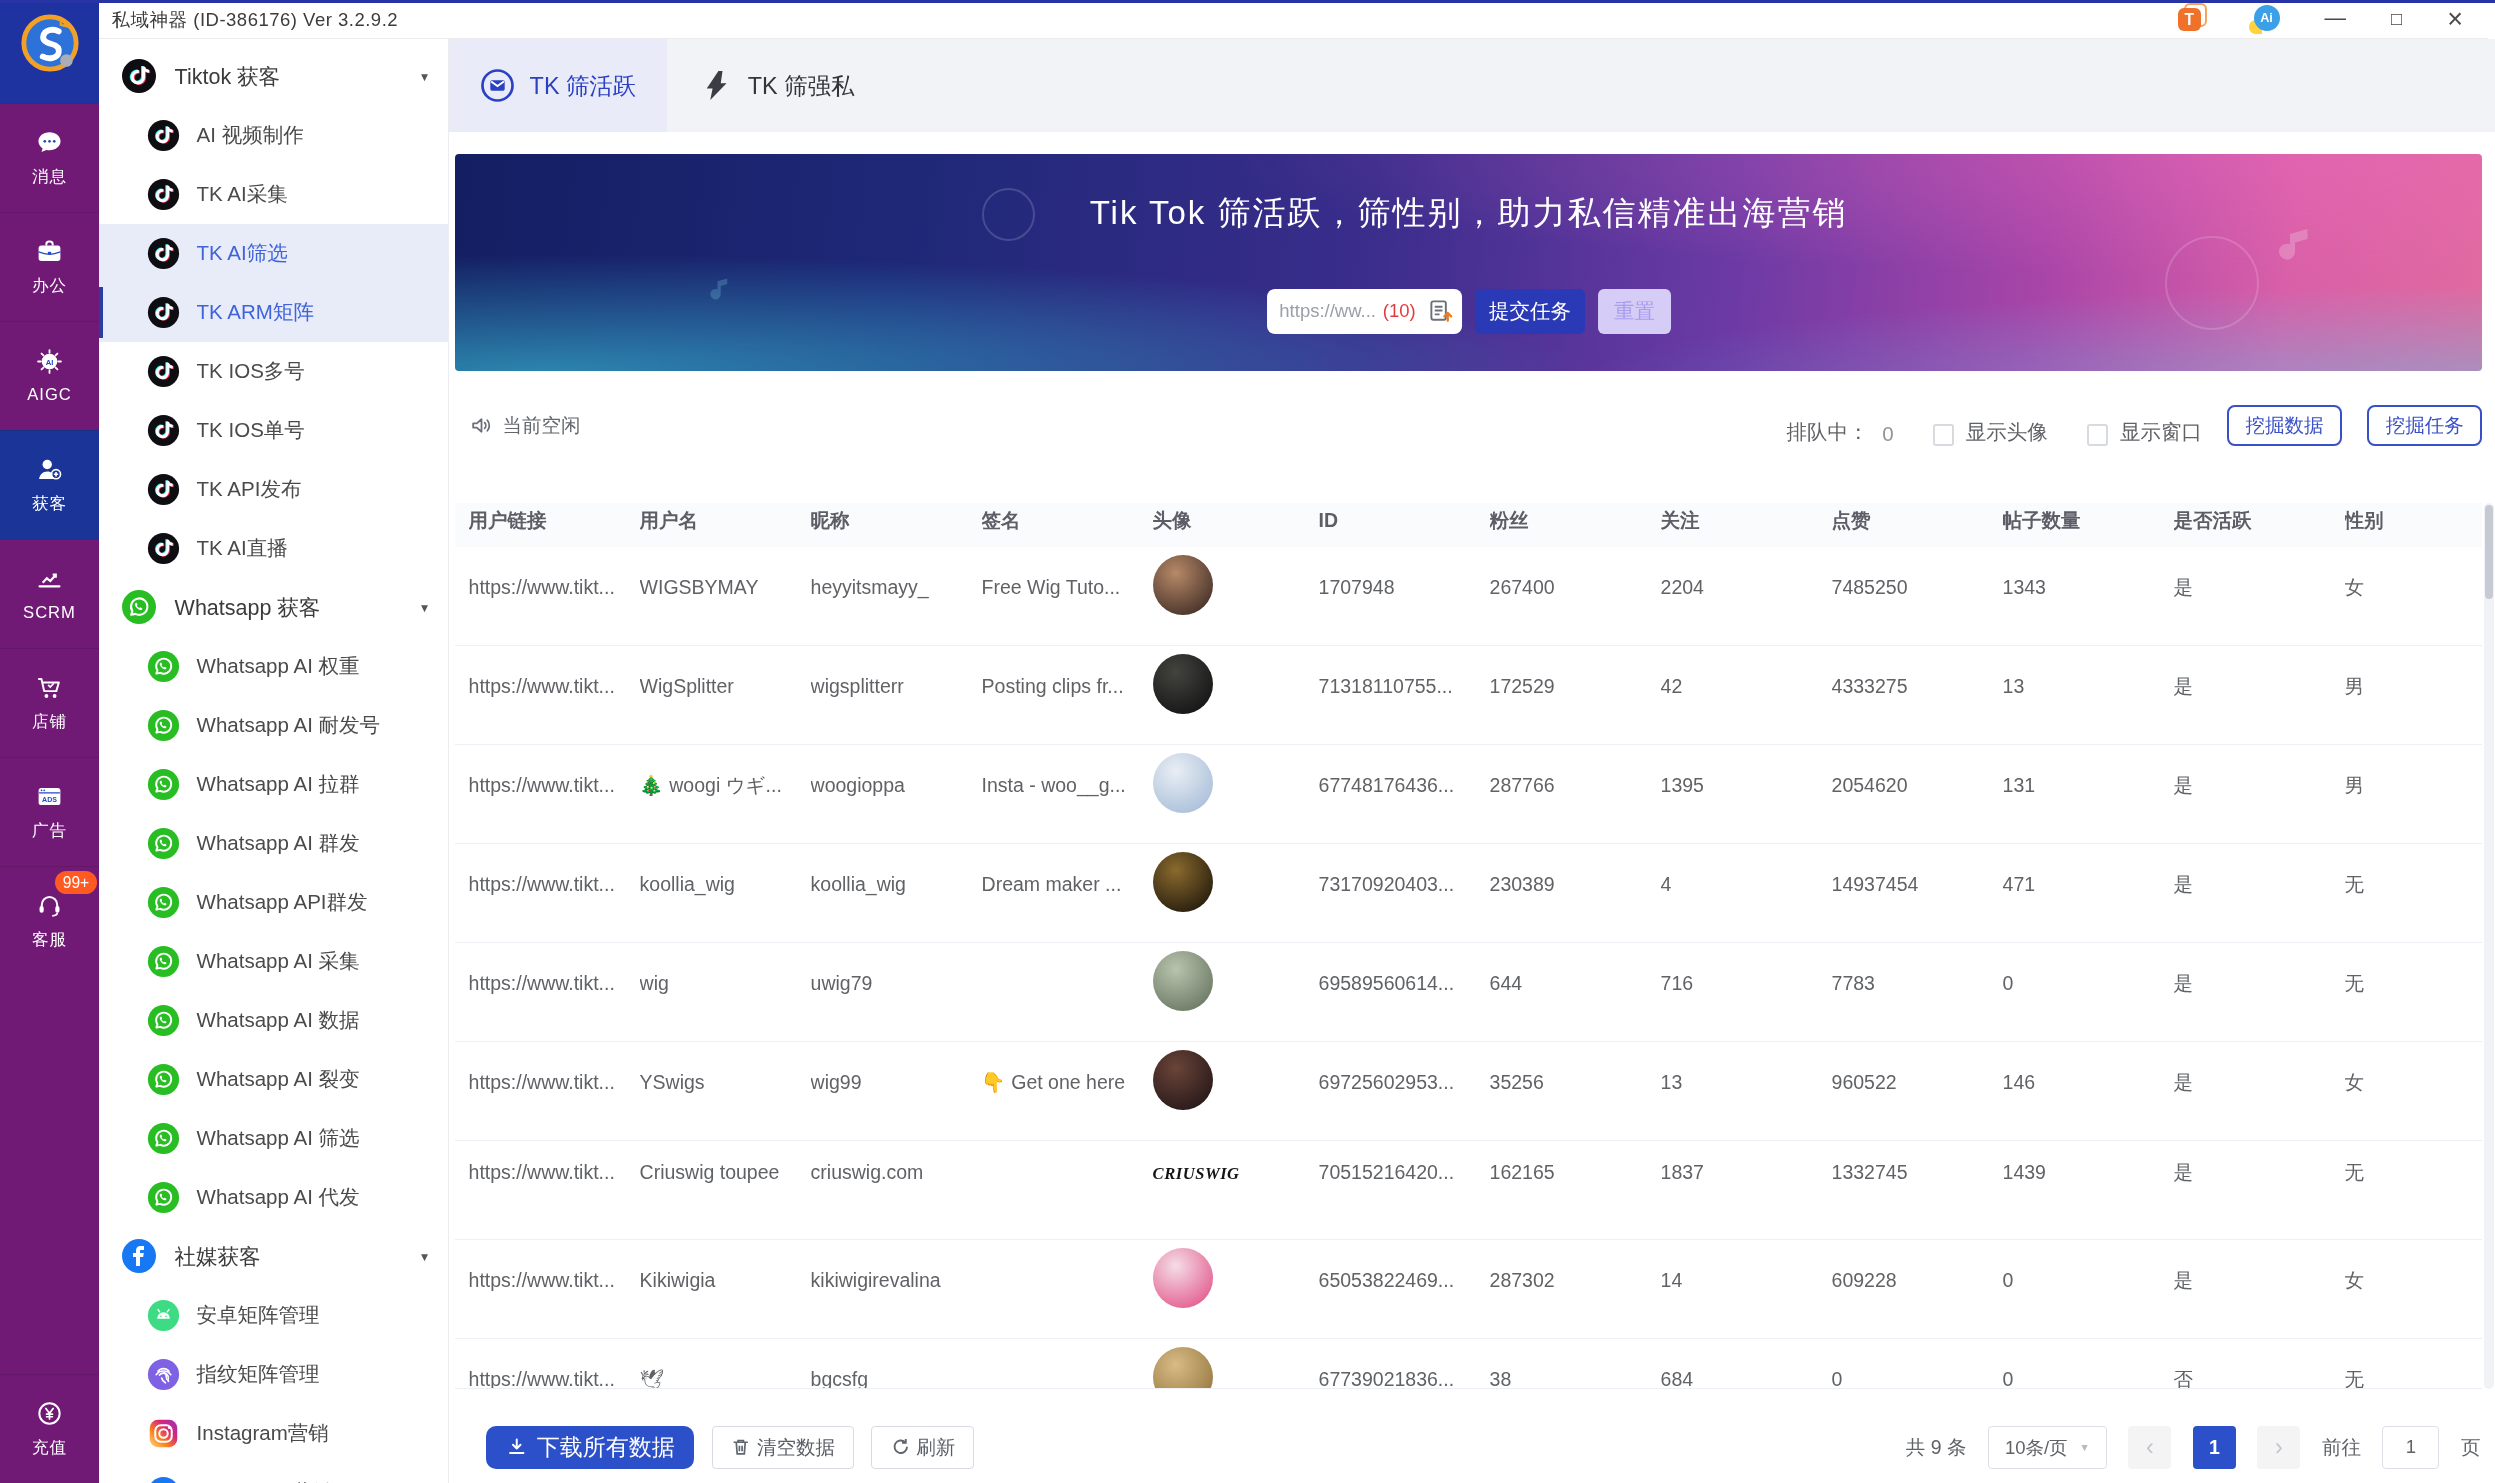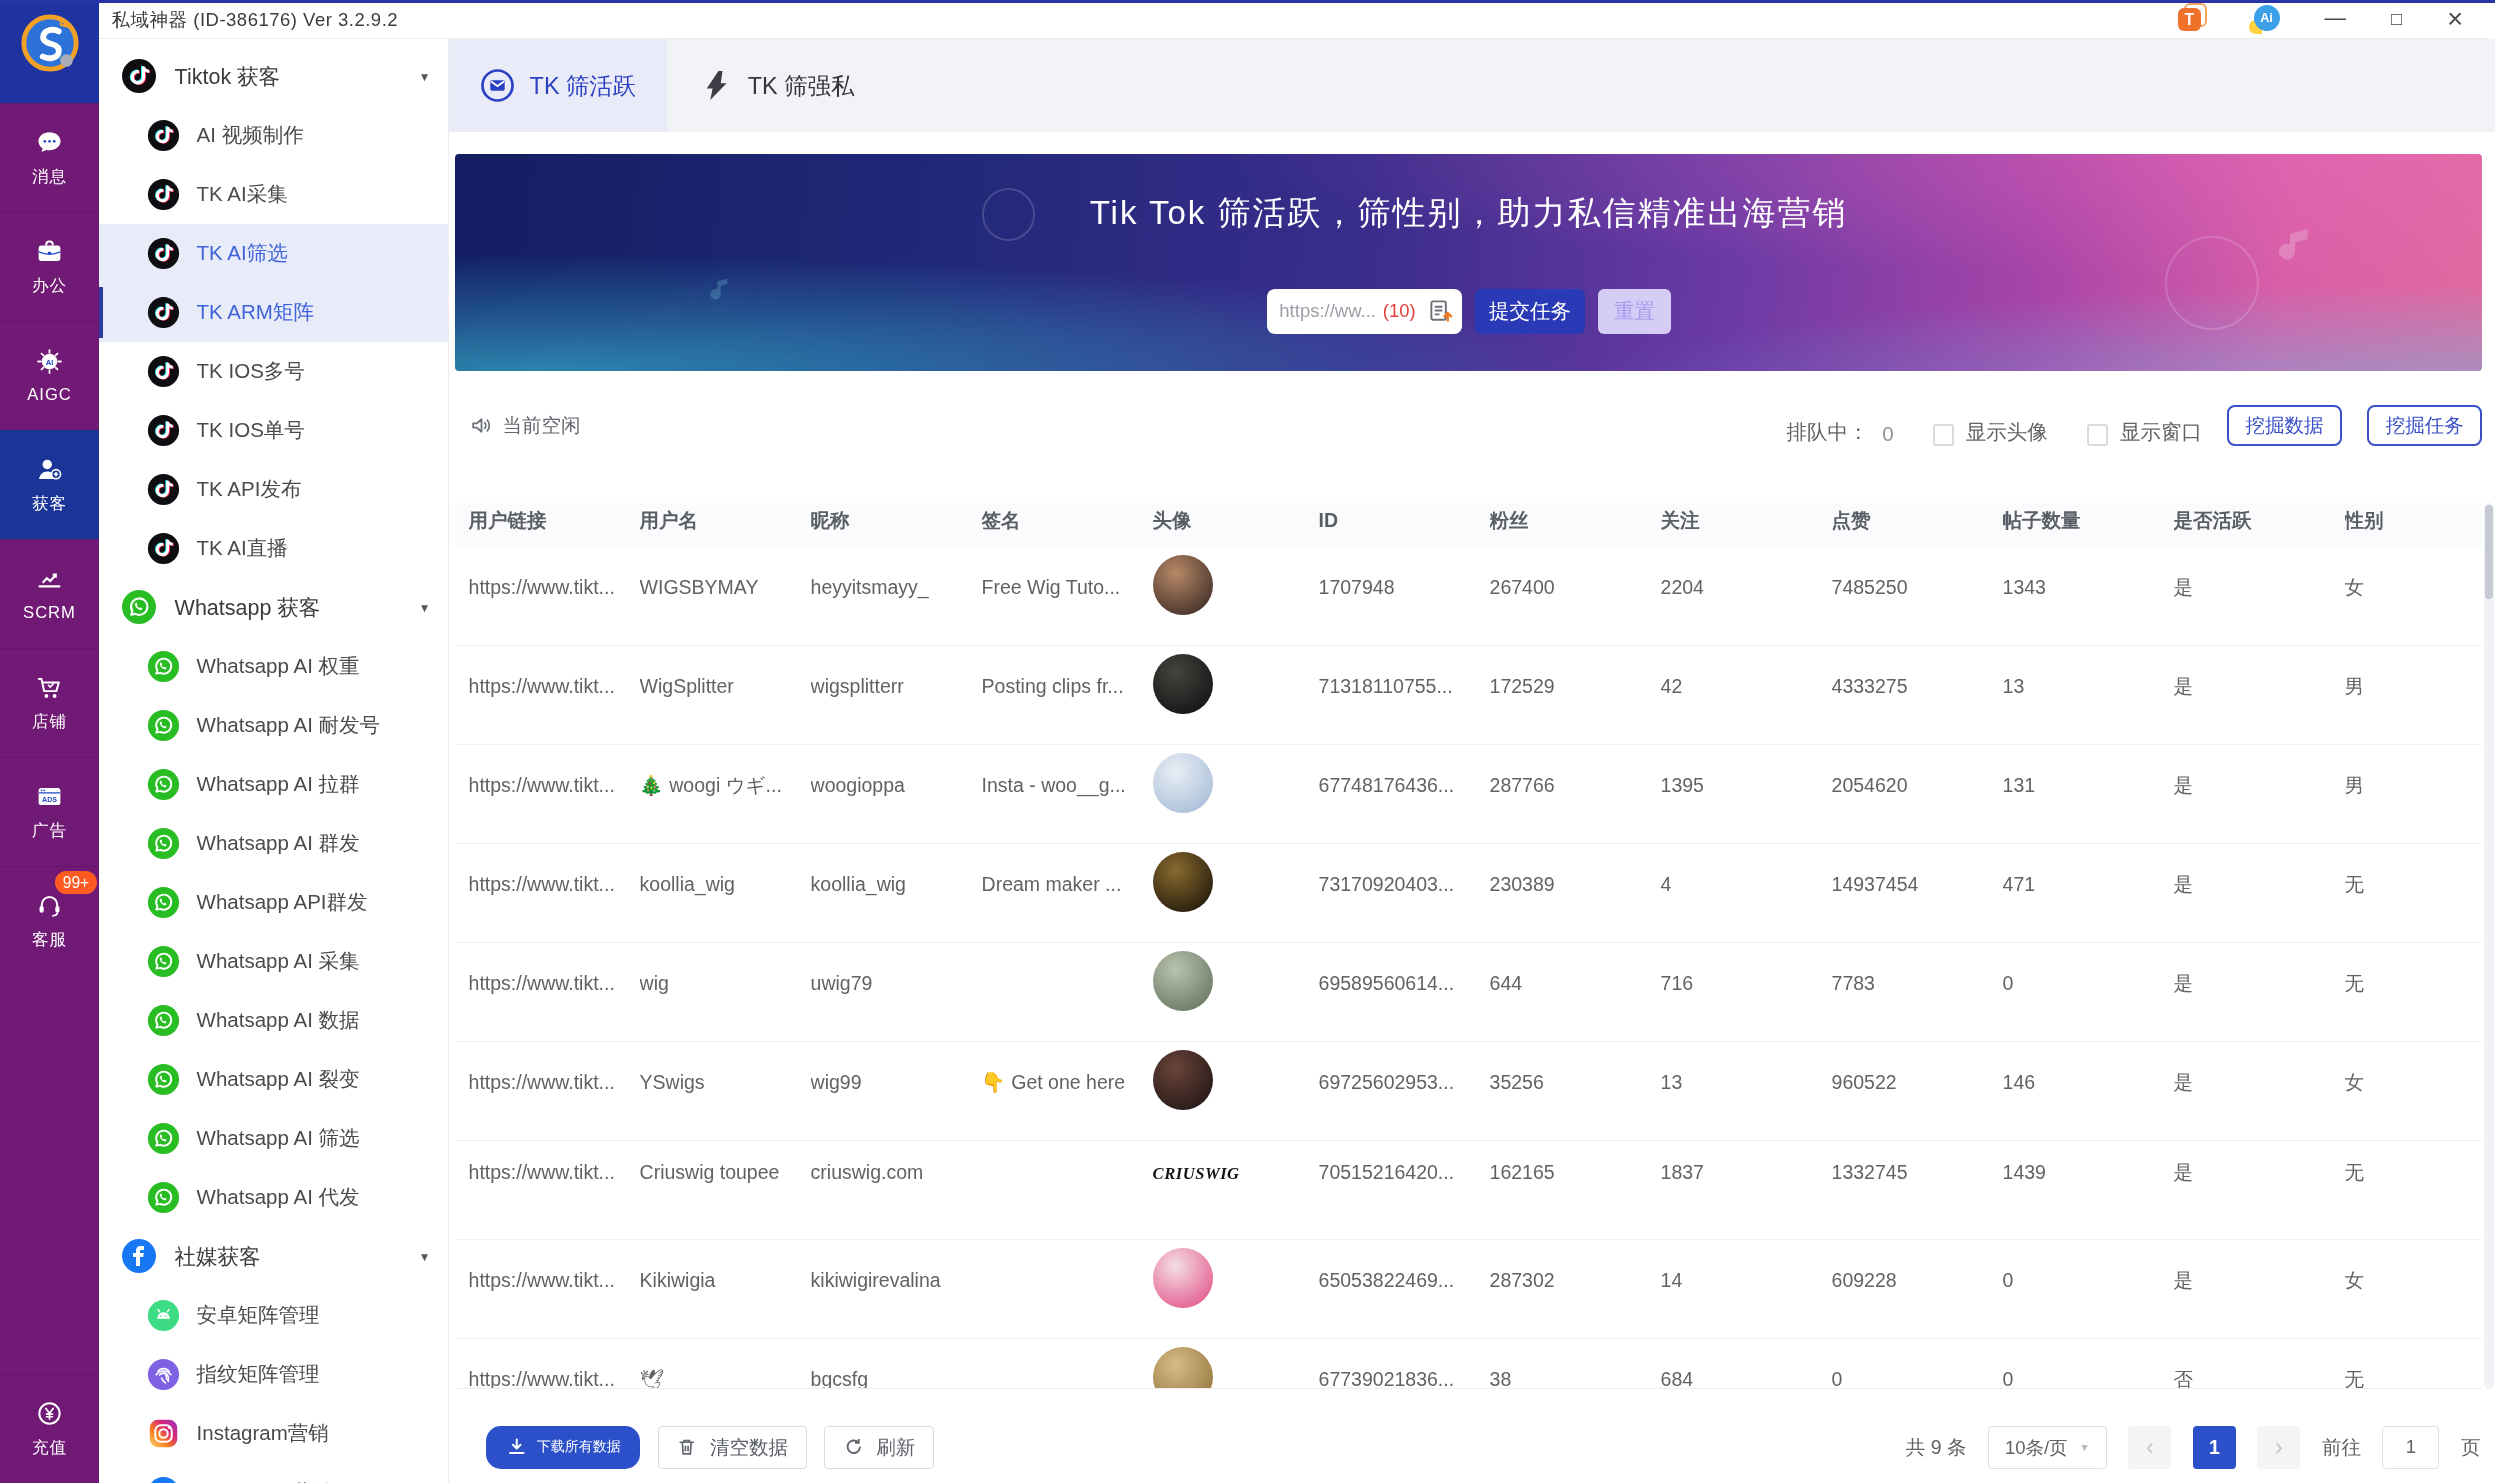--- a/index.html
+++ b/index.html
@@ -87,22 +87,22 @@
   .thead{height:44px;background:#fafbfc;font-size:19.5px;font-weight:bold;color:#5b5e66}
   .trow{height:99px;border-bottom:1px solid #eceff4;font-size:19.5px;color:#606266;background:#fff}
   .cell{white-space:nowrap;overflow:hidden;padding-right:13.7px}
   .av{width:60px;height:60px;border-radius:50%;flex:none}
   .av-text{width:74px;text-align:center;font-family:"Liberation Serif","DejaVu Serif",serif;font-style:italic;font-weight:bold;font-size:16.6px;color:#141414;letter-spacing:0.5px}
   .vscroll{position:absolute;right:2px;top:464px;bottom:94px;width:9.8px;background:#f1f2f5;border-radius:4.9px}
   .vscroll .thumb{position:absolute;left:1px;right:1px;top:2px;height:94px;background:#c6cad2;border-radius:4.9px;cursor:pointer}
 
   
   .footer{position:absolute;left:0;right:0;bottom:0;height:72px;background:#fff;display:flex;align-items:center;padding:0 15.6px 0 37px}
-  .btn-dl{height:43px;padding:0 19.5px;background:#2b50c9;color:#fff;font-size:14px;border:none;border-radius:15px;display:flex;align-items:center;gap:9.8px;cursor:pointer}
-  .btn-plain{height:43px;padding:0 17.6px;background:#fff;border:1px solid #d8dbe1;color:#5a5e66;font-size:19.5px;border-radius:3.9px;display:flex;align-items:center;gap:12px;margin-left:17.6px;cursor:pointer}
+  .btn-dl{height:43px;padding:0 19.5px;background:#2b50c9;color:#fff;font-size:23px;border:none;border-radius:10px;display:flex;align-items:center;gap:9.8px;cursor:pointer}
+  .btn-plain{height:43px;padding:0 17.6px;background:#fff;border:1px solid #d8dbe1;color:#5a5e66;font-size:19.5px;border-radius:3.9px;display:flex;align-items:center;gap:5px;margin-left:17.6px;cursor:pointer}
   .btn-dl .icn svg,.btn-plain .icn svg{width:21.5px;height:21.5px;display:block}
   .f-right{margin-left:auto;display:flex;align-items:center;gap:21.5px}
   .f-total{font-size:19.5px;color:#606266}
   .f-select{width:119px;height:43px;border:1px solid #dcdfe6;border-radius:3.9px;display:flex;align-items:center;justify-content:center;gap:11.7px;font-size:18.5px;color:#606266;cursor:pointer}
   .f-select .car{font-size:10.7px;color:#b7bac0}
   .pg-btn{width:43px;height:43px;border-radius:3.9px;background:#f4f4f5;color:#c0c4cc;font-size:23.4px;display:flex;align-items:center;justify-content:center;cursor:pointer}
   .pg-cur{width:43px;height:43px;border-radius:3.9px;background:#2b50c9;color:#fff;font-size:19.5px;font-weight:bold;display:flex;align-items:center;justify-content:center;cursor:pointer}
   .f-goto{font-size:19.5px;color:#606266}
   .f-goto-input{width:57px;height:43px;border:1px solid #dcdfe6;border-radius:3.9px;text-align:center;font-size:18.5px;color:#606266;font-family:inherit}
 </style>

